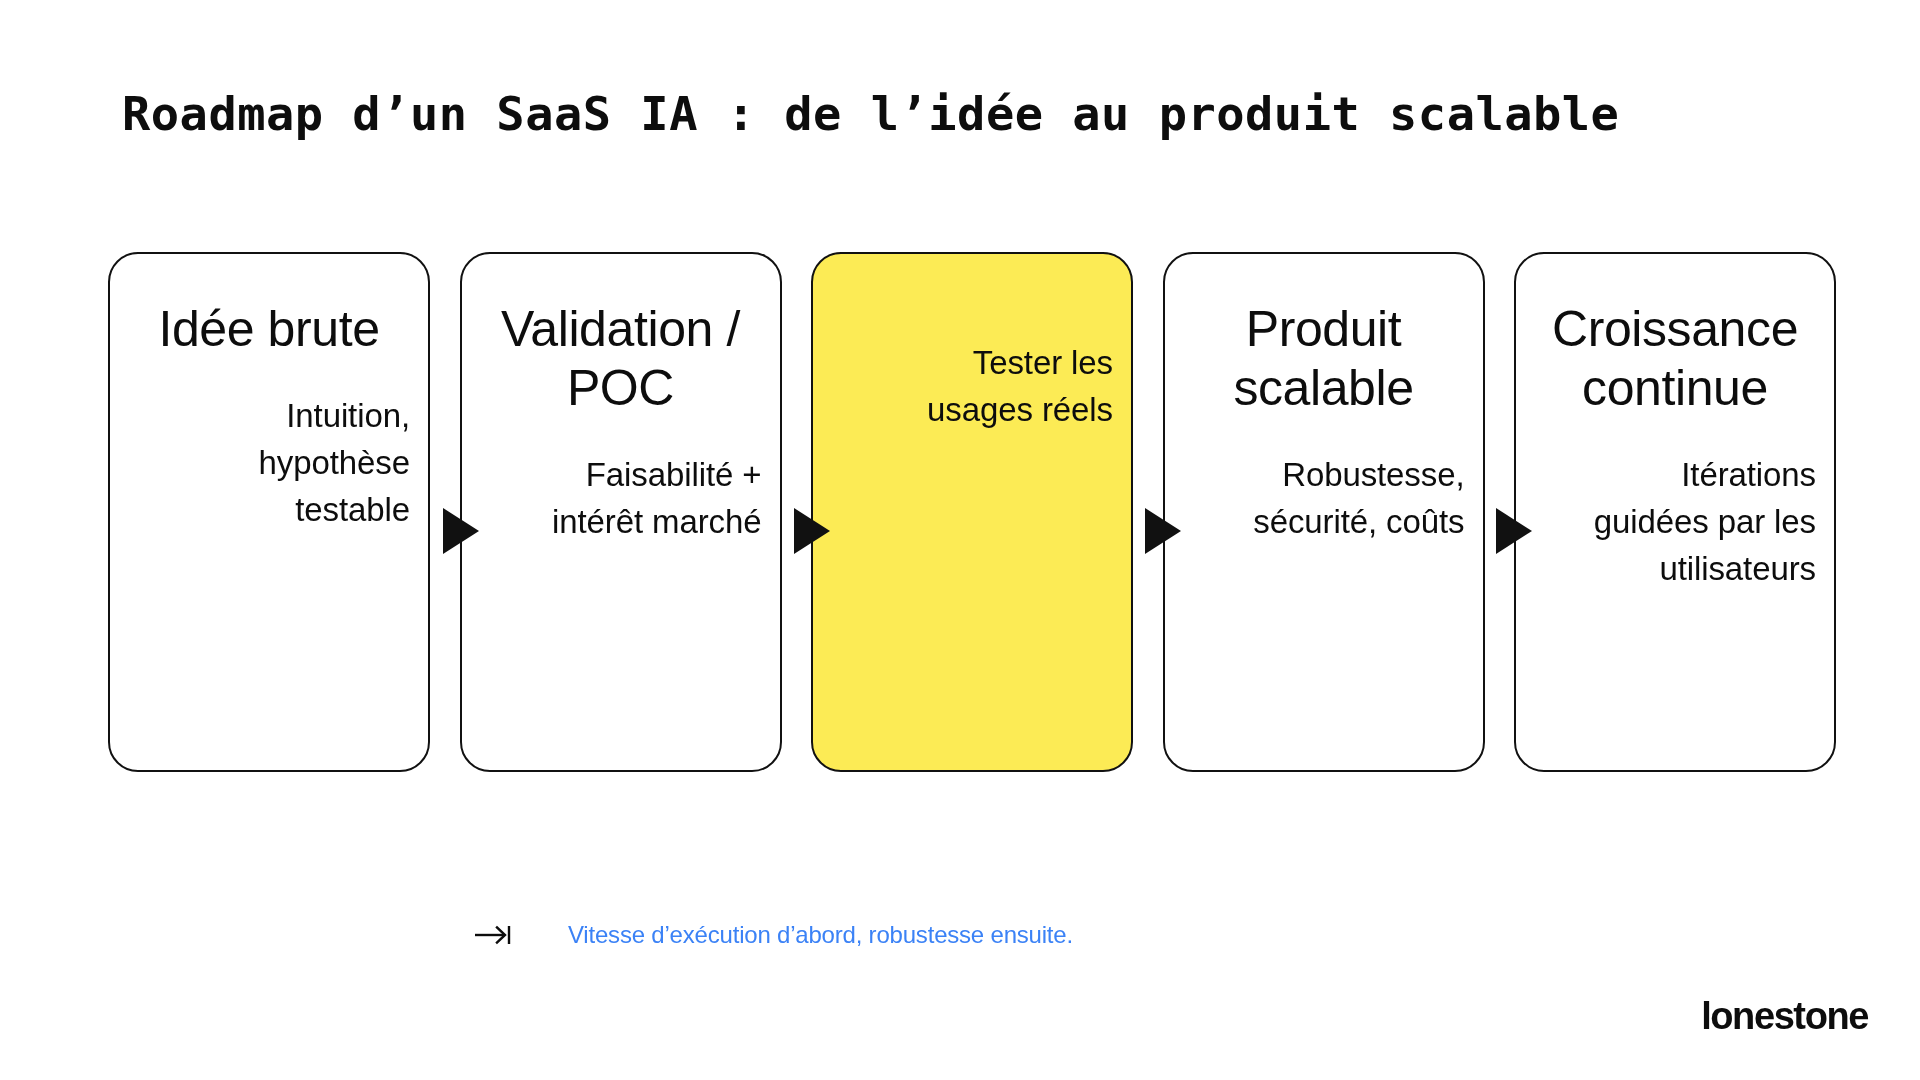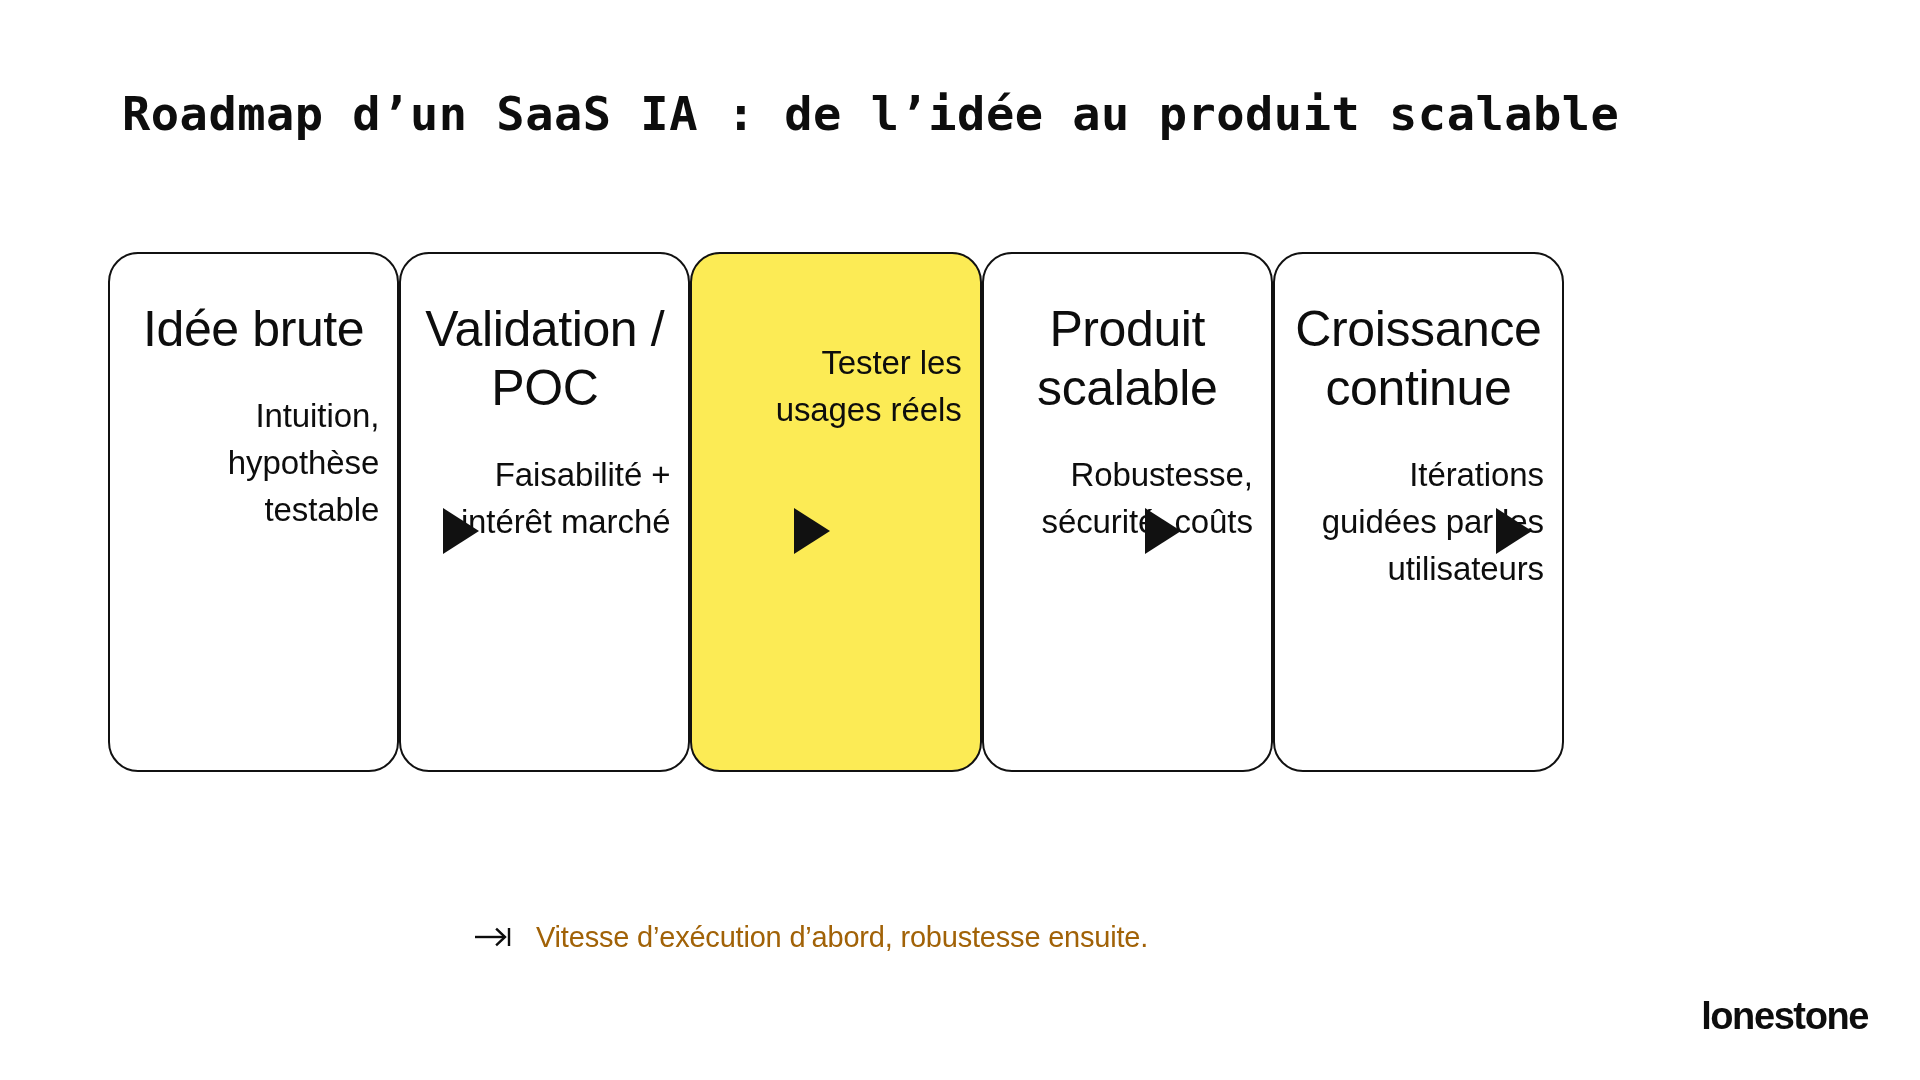--- a/index.html
+++ b/index.html
@@ -27,21 +27,21 @@
     letter-spacing: 0.5px;
     white-space: nowrap;
     color: #0d0d0d;
   }
 
   
   .cards-row {
     position: absolute;
     left: 108px;
     top: 252px;
-    width: 1456px;
+    width: 1728px;
     height: 520px;
     display: flex;
     flex-direction: row;
     align-items: stretch;
     justify-content: space-between;
   }
 
   .stage-card {
     position: relative;
     width: 322px;
@@ -107,25 +107,26 @@
     align-items: center;
     gap: 20px;
   }
   .footer-note .tab-arrow-icon {
     width: 42px;
     height: 30px;
     flex: 0 0 auto;
     display: block;
   }
   .footer-note .note-text {
-    font-size: 29px;
+    font-size: 24px;
     line-height: 1.2;
-    color: #a16207;
+    color: #3b82f6;
     letter-spacing: -0.2px;
     white-space: nowrap;
+    margin-left: 32px;
   }
 
   
   .brand-logo {
     position: absolute;
     right: 52px;
     top: 995px;
     font-size: 38px;
     font-weight: 700;
     letter-spacing: -1.4px;

